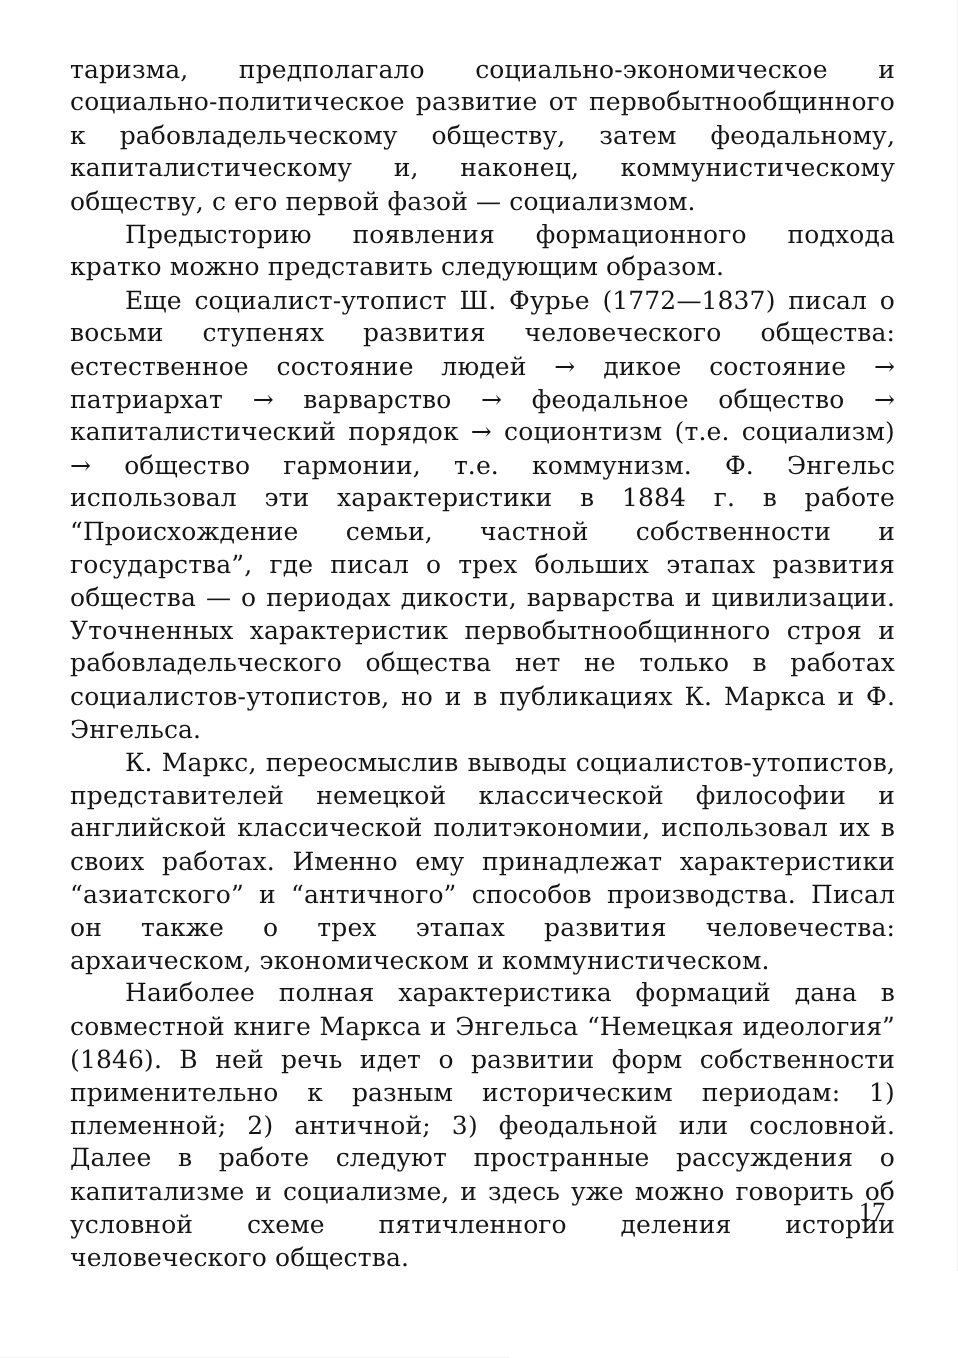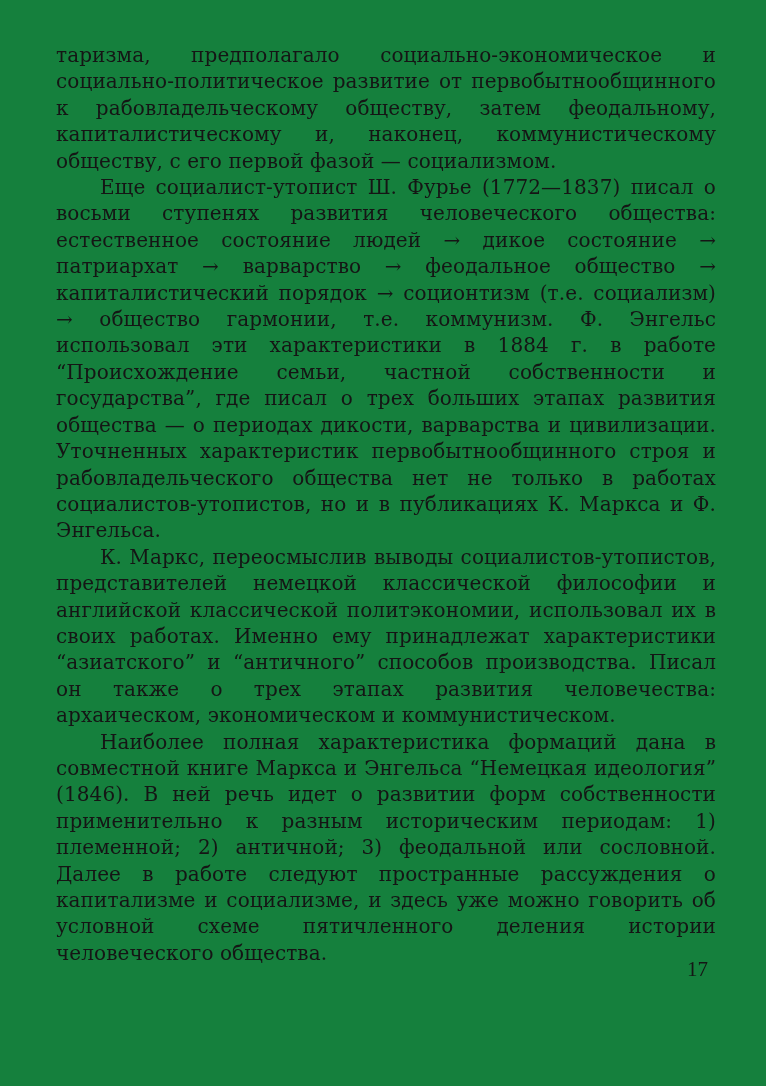--- a/index.html
+++ b/index.html
@@ -6,21 +6,21 @@
     margin: 0;
     padding: 0;
     background: #e8e8e8;
     font-family: "DejaVu Serif", "Liberation Serif", serif;
   }
   .page {
     position: relative;
     width: 766px;
     height: 1086px;
     margin: 0 auto;
-    background: #15803d;
+    background: #ffffff;
     color: #151515;
     overflow: hidden;
   }
   .text-block {
     position: absolute;
     left: 56px;
     top: 42px;
     width: 660px;
     text-align: justify;
     font-size: 20px;
@@ -45,18 +45,19 @@
     color: #151515;
     font-family: Liberation Serif, serif;
   }
 </style>
 </head>
 <body>
 
 <div class="page">
   <div class="text-block">
       <p class=""><span>таризма, предполагало социально-экономическое и социально-политическое развитие от первобытнообщинного к рабовладельческому обществу, затем феодальному, капиталистическому и, наконец, коммунистическому обществу, с его первой фазой — социализмом.</span></p>
+      <p class="indent"><span>Предысторию появления формационного подхода кратко можно представить следующим образом.</span></p>
       <p class="indent"><span>Еще социалист-утопист </span><span class="italic">Ш. Фурье (1772—1837)</span><span> писал о восьми ступенях развития человеческого общества: естественное состояние людей → дикое состояние → патриархат → варварство → феодальное общество → капиталистический порядок → соционтизм (т.е. социализм) → общество гармонии, т.е. коммунизм. </span><span class="italic">Ф. Энгельс</span><span> использовал эти характеристики в 1884 г. в работе “Происхождение семьи, частной собственности и государства”, где писал о трех больших этапах развития общества — </span><span class="italic">о периодах дикости, варварства и цивилизации.</span><span> Уточненных характеристик первобытнообщинного строя и рабовладельческого общества нет не только в работах социалистов-утопистов, но и в публикациях К. Маркса и Ф. Энгельса.</span></p>
       <p class="indent"><span class="italic">К. Маркс,</span><span> переосмыслив выводы социалистов-утопистов, представителей немецкой классической философии и английской классической политэкономии, использовал их в своих работах. Именно ему принадлежат характеристики “азиатского” и “античного” способов производства. Писал он также о трех этапах развития человечества: </span><span class="italic">архаическом, экономическом и коммунистическом.</span></p>
       <p class="indent"><span>Наиболее полная характеристика формаций дана в совместной книге Маркса и Энгельса </span><span class="italic">“Немецкая идеология” (1846).</span><span> В ней речь идет о развитии форм собственности применительно к разным историческим периодам: </span><span class="italic">1) племенной; 2) античной; 3) феодальной или сословной.</span><span> Далее в работе следуют пространные </span><span class="italic">рассуждения о капитализме и социализме,</span><span> и здесь уже можно говорить об условной схеме пятичленного деления истории человеческого общества.</span></p>
     </div>
   <div class="page-number">17</div>
 </div>
 
 </body></html>

